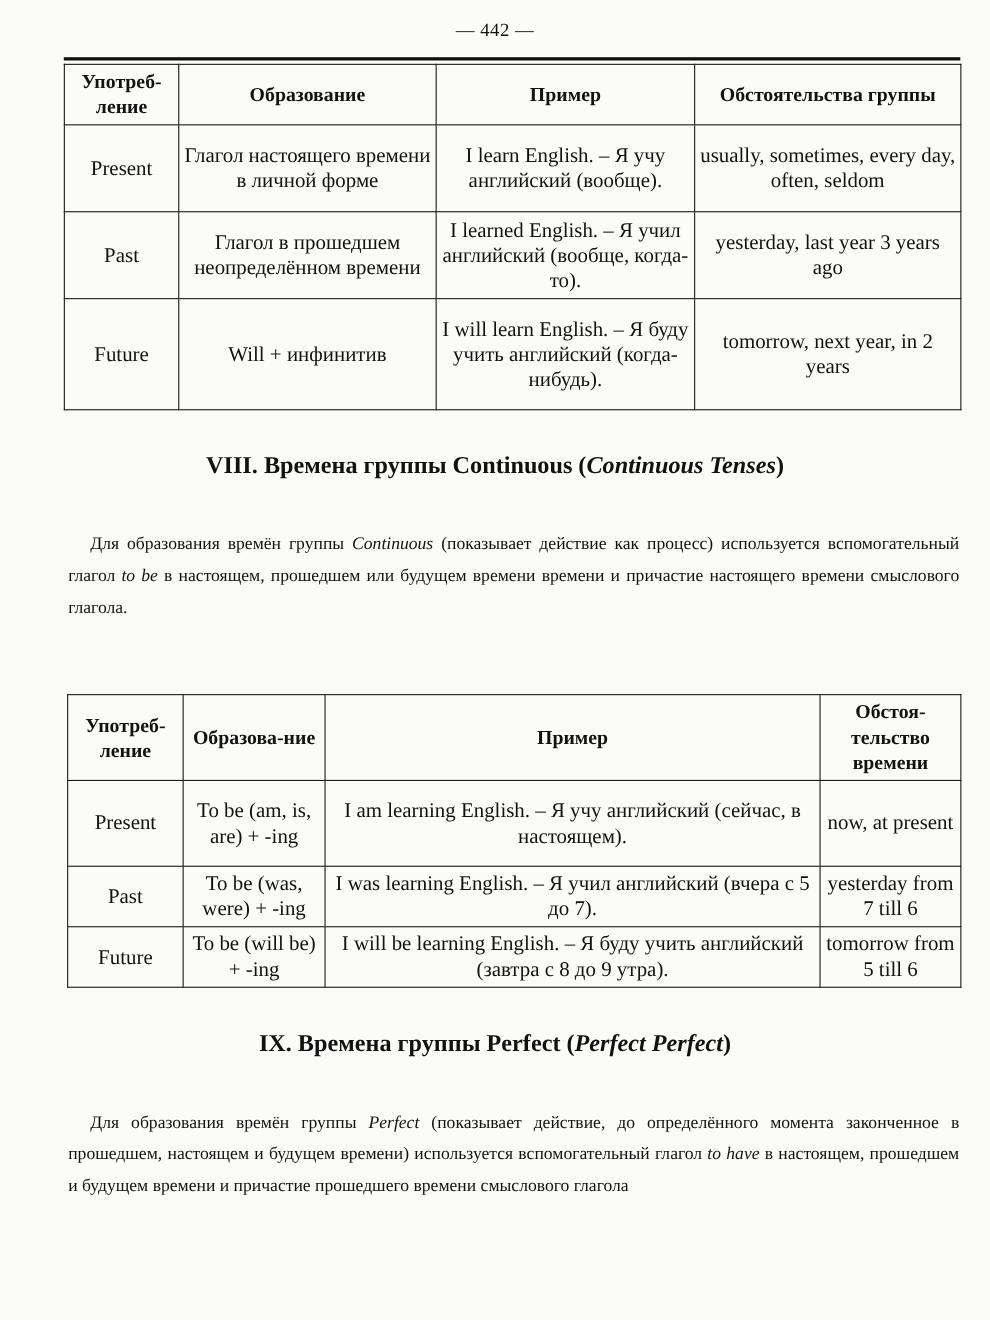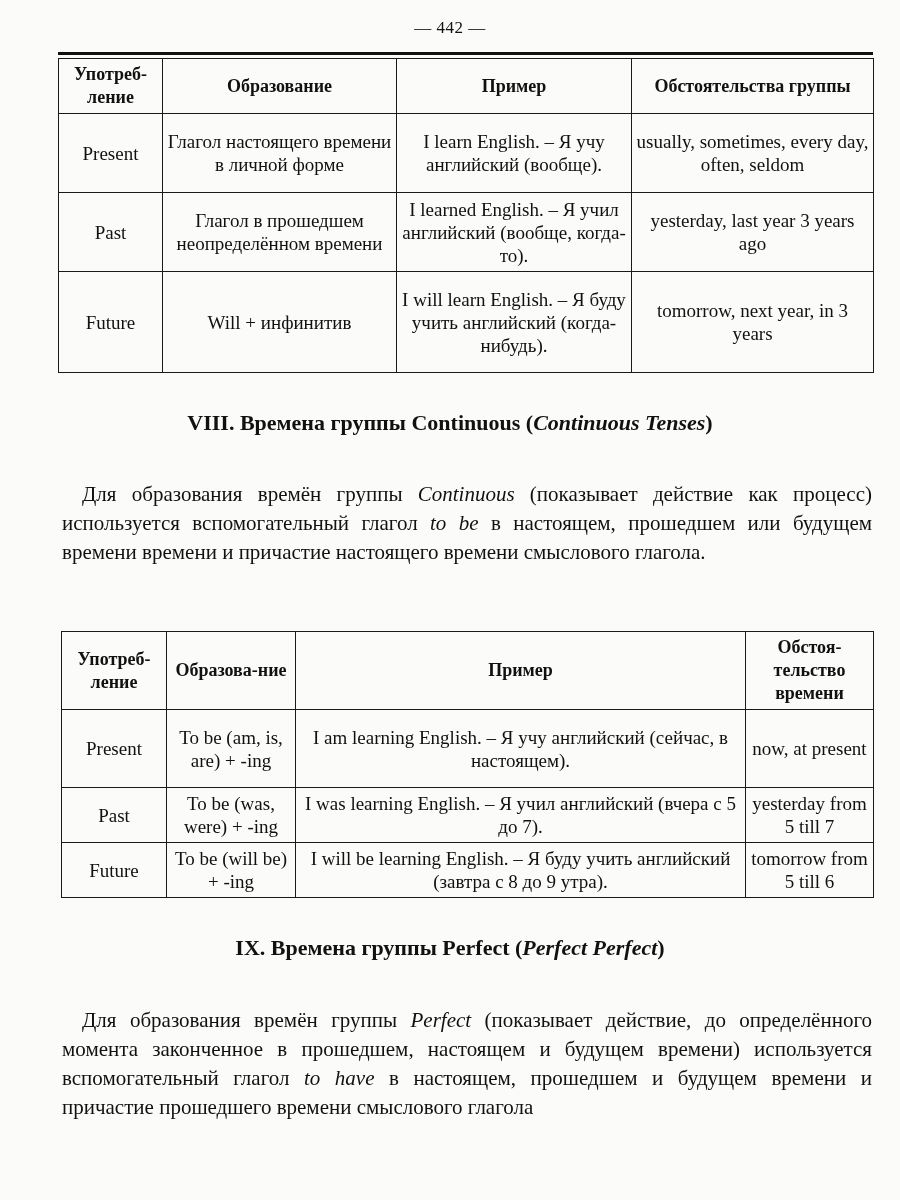--- a/index.html
+++ b/index.html
@@ -37,21 +37,21 @@
   #t2 tr.r3 td { height: 50px; }
   .section-title {
     position: absolute; left: 0; width: 900px; text-align: center;
     font-size: 22px; font-weight: bold;
   }
   .section-title i { font-weight: bold; }
   #title8 { top: 410px; }
   #title9 { top: 935px; }
   .para {
     position: absolute; left: 62px; width: 810px;
-    font-size: 21px; line-height: 29px; text-align: justify;
+    font-size: 16px; line-height: 29px; text-align: justify;
     text-indent: 20px;
   }
   #para8 { top: 480px; }
   #para9 { top: 1006px; }
 </style>
 </head>
 <body>
 
 <div class="page-number">— 442 —</div>
 <div class="top-rule"></div>
@@ -79,21 +79,21 @@
   <tr class="r2">
     <td>Past</td>
     <td>Глагол в прошедшем неопределённом времени</td>
     <td>I learned English. – Я учил английский (вообще, когда-то).</td>
     <td>yesterday, last year 3 years ago</td>
   </tr>
   <tr class="r3">
     <td>Future</td>
     <td>Will + инфинитив</td>
     <td>I will learn English. – Я буду учить английский (когда-нибудь).</td>
-    <td>tomorrow, next year, in 3 years</td>
+    <td>tomorrow, next year, in 2 years</td>
   </tr>
 </tbody>
   </table>
 
 <div class="section-title" id="title8"><span>VIII. Времена группы Continuous (</span><i>Continuous Tenses</i><span>)</span></div>
 
 <div class="para" id="para8"><span>Для образования времён группы </span><i>Continuous</i><span> (показывает действие как процесс) используется вспомогательный глагол </span><i>to be</i><span> в настоящем, прошедшем или будущем времени времени и причастие настоящего времени смыслового глагола.</span></div>
 
 <table id="t2">
   <colgroup>
@@ -112,21 +112,21 @@
   <tr class="r1">
     <td>Present</td>
     <td>To be (am, is, are) + -ing</td>
     <td>I am learning English. – Я учу английский (сейчас, в настоящем).</td>
     <td>now, at present</td>
   </tr>
   <tr class="r2">
     <td>Past</td>
     <td>To be (was, were) + -ing</td>
     <td>I was learning English. – Я учил английский (вчера с 5 до 7).</td>
-    <td>yesterday from 5 till 7</td>
+    <td>yesterday from 7 till 6</td>
   </tr>
   <tr class="r3">
     <td>Future</td>
     <td>To be (will be) + -ing</td>
     <td>I will be learning English. – Я буду учить английский (завтра с 8 до 9 утра).</td>
     <td>tomorrow from 5 till 6</td>
   </tr>
 </tbody>
   </table>
 

